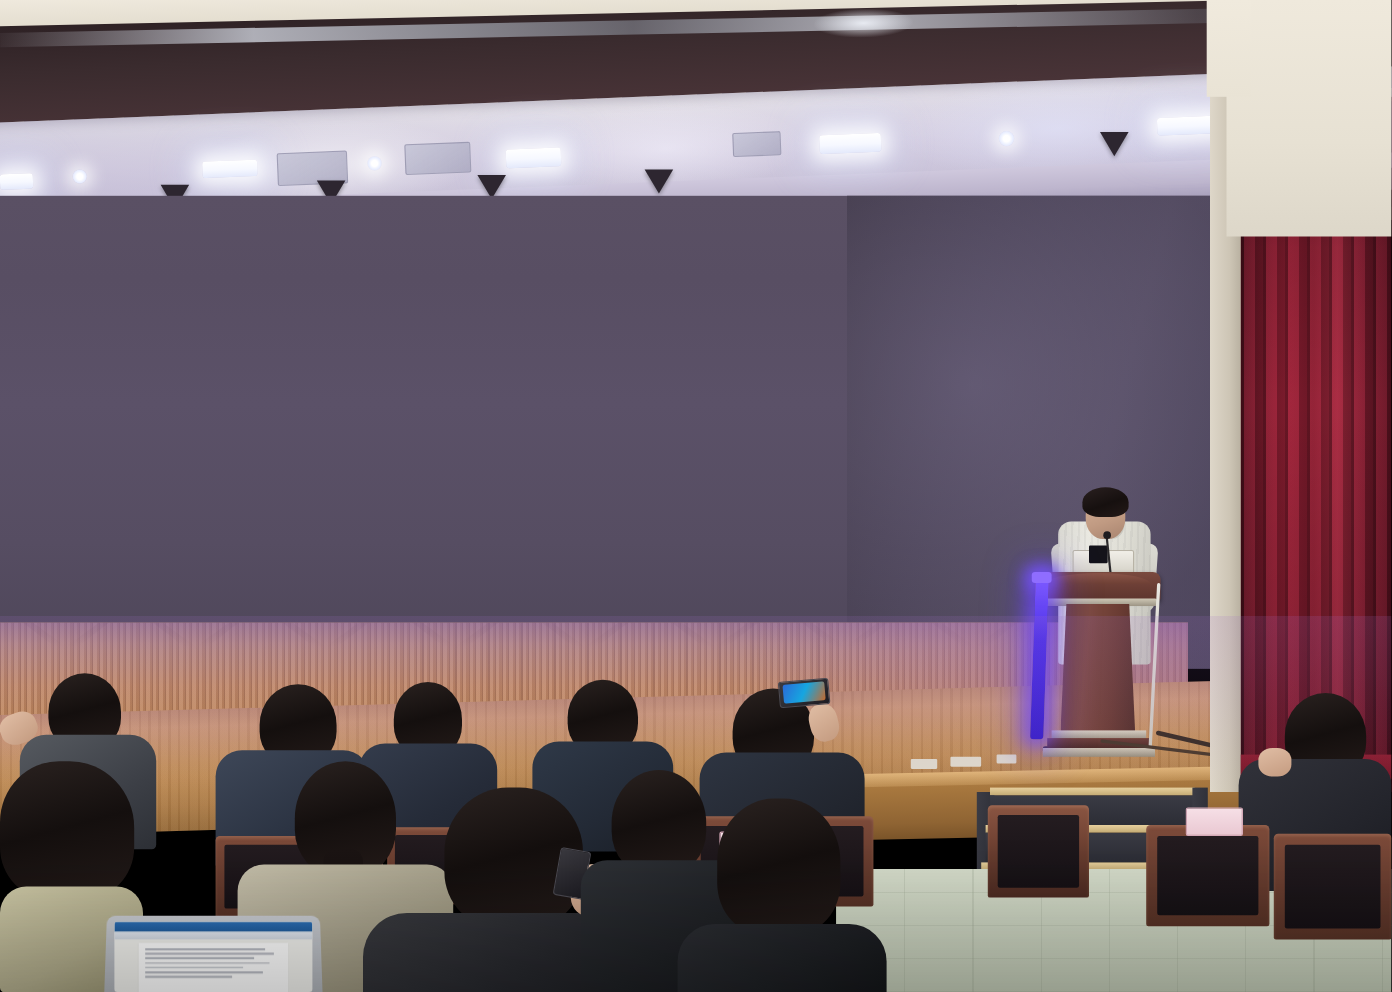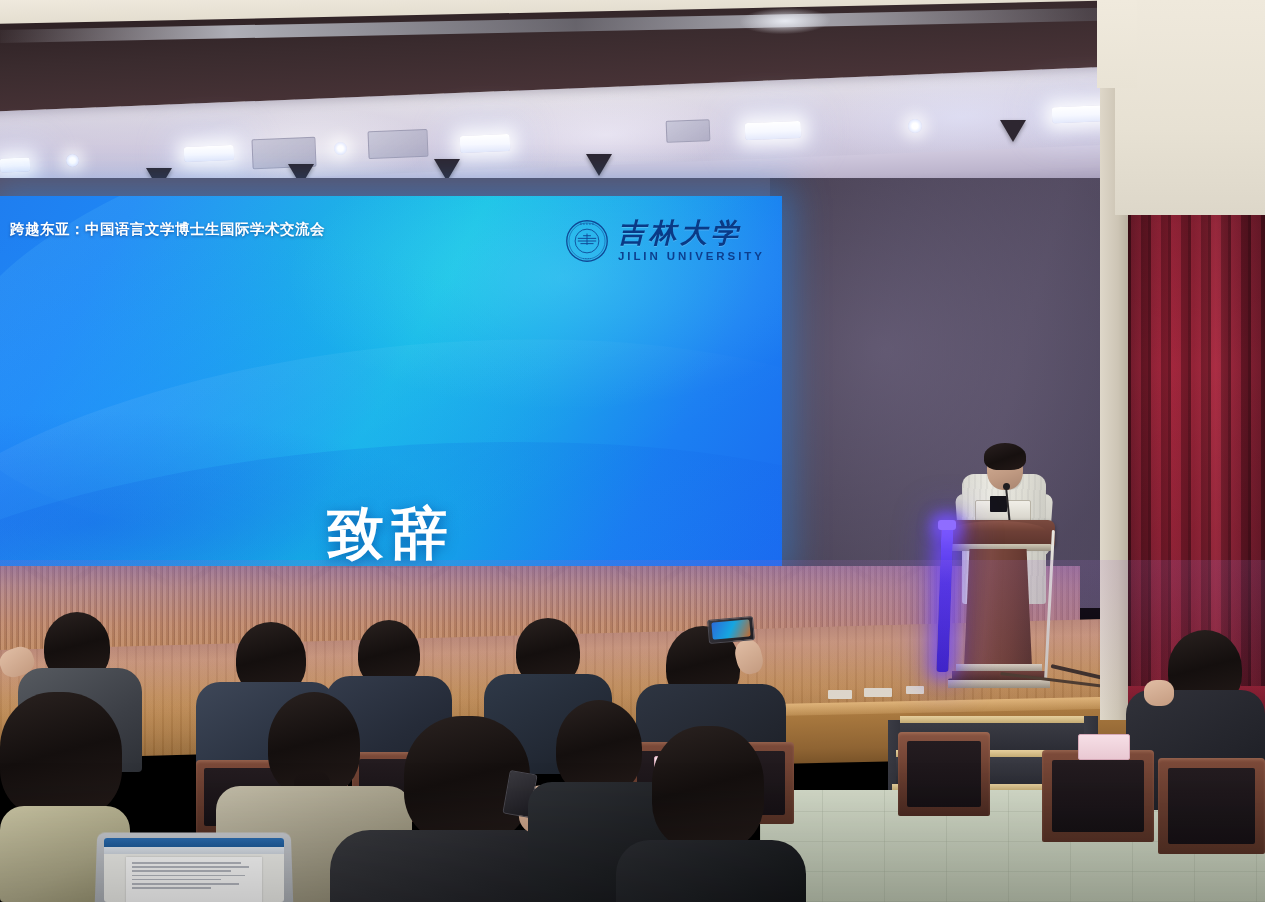--- a/index.html
+++ b/index.html
@@ -500,44 +500,21 @@
   <div class="speaker-cone" style="left:146px;top:168px;"></div>
   <div class="speaker-cone" style="left:288px;top:164px;"></div>
   <div class="speaker-cone" style="left:434px;top:159px;"></div>
   <div class="speaker-cone" style="left:586px;top:154px;"></div>
   <div class="speaker-cone" style="left:1000px;top:120px;"></div>
 
   <div class="back-wall"></div>
   <div class="back-wall-right"></div>
   <div class="wall-vignette"></div>
 
-  <div class="screen">
-    <div class="screen-wave"></div>
-    <div class="screen-wave2"></div>
-    <div class="screen-wave3"></div>
-    <div class="slide-header">跨越东亚：中国语言文学博士生国际学术交流会</div>
-    <div class="slide-title">致辞</div>
-
-  </div>
-
-  <div class="logo-wrap">
-    <svg class="logo-seal" viewBox="0 0 100 100">
-      <circle cx="50" cy="50" r="46" fill="none" stroke="#0d3f8e" stroke-width="3"></circle>
-      <circle cx="50" cy="50" r="41" fill="none" stroke="#0d3f8e" stroke-width="1.2"></circle>
-      <circle cx="50" cy="50" r="27" fill="none" stroke="#0d3f8e" stroke-width="2"></circle>
-      <path d="M30 44 h40 M30 50 h40 M36 56 h28 M42 38 h16" stroke="#0d3f8e" stroke-width="2.2" fill="none" stroke-linecap="round"></path>
-      <path d="M50 33 v26" stroke="#0d3f8e" stroke-width="2" fill="none"></path>
-      <text x="50" y="14" font-size="6" fill="#0d3f8e" text-anchor="middle" font-family="serif">★ ★ ★ ★ ★</text>
-      <text x="50" y="92" font-size="6" fill="#0d3f8e" text-anchor="middle" font-family="serif">▪ ▪ ▪ ▪ ▪</text>
-    </svg>
-    <div class="logo-text">
-      <div class="logo-cn">吉林大学</div>
-      <div class="logo-en">JILIN UNIVERSITY</div>
-    </div>
-  </div>
+
 
   <div class="wood-wall">
     <div class="wood-slats"></div>
     <div class="wood-chevron" style="left:0px;">   
         <i></i>
       </div>
     <div class="wood-chevron" style="left:118px;"> 
         <i></i>
       </div>
     <div class="wood-chevron" style="left:236px;"> 

